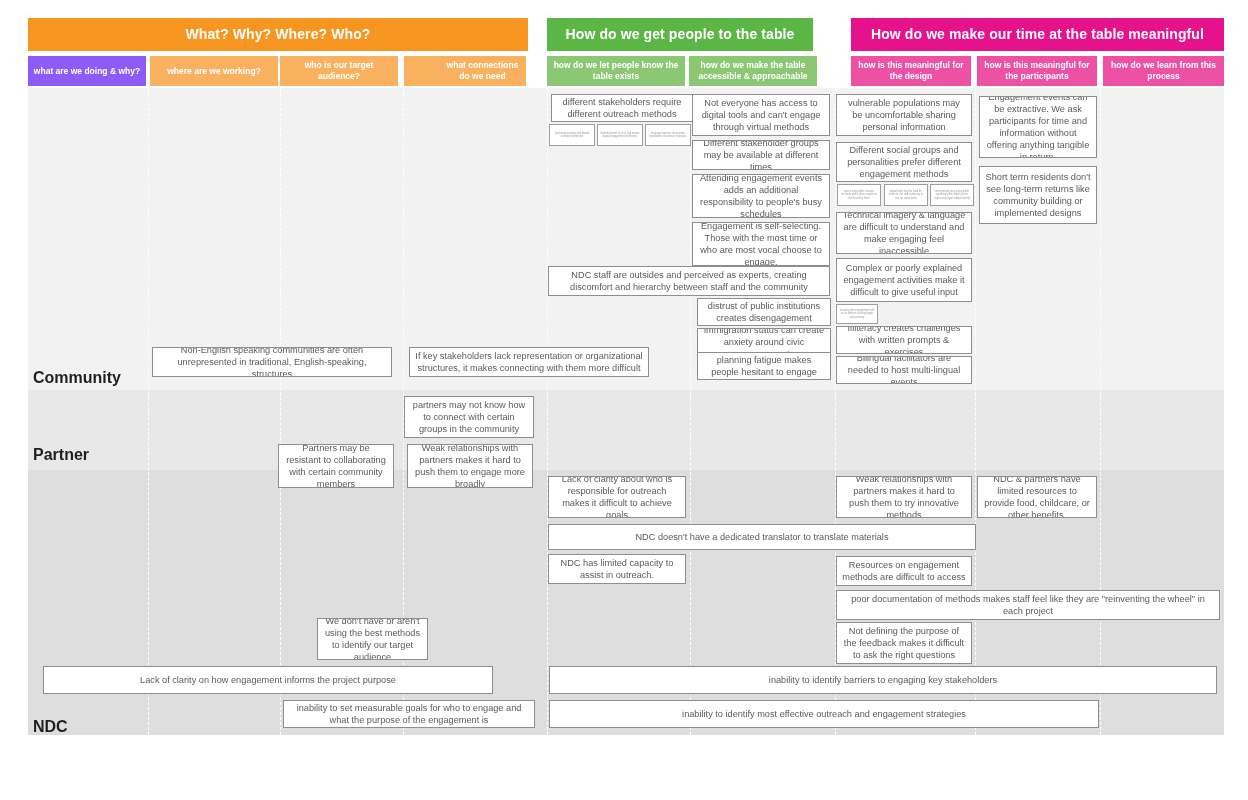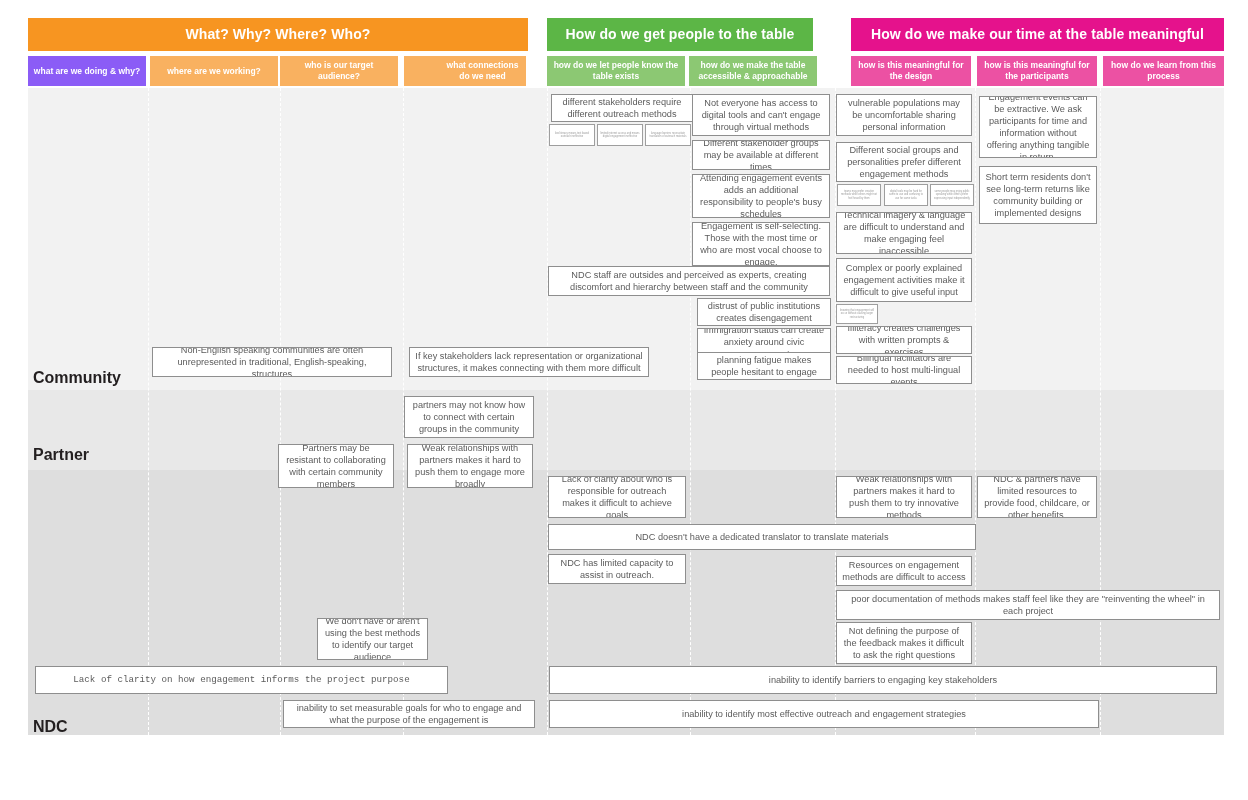--- a/index.html
+++ b/index.html
@@ -115,21 +115,21 @@
     <div class="note" style="left: 407px; top: 444px; width: 126px; height: 44px;">Weak relationships with partners makes it hard to push them to engage more broadly</div>
     <div class="note" style="left: 548px; top: 476px; width: 138px; height: 42px;">Lack of clarity about who is responsible for outreach makes it difficult to achieve goals</div>
     <div class="note" style="left: 836px; top: 476px; width: 136px; height: 42px;">Weak relationships with partners makes it hard to push them to try innovative methods</div>
     <div class="note" style="left: 977px; top: 476px; width: 120px; height: 42px;">NDC &amp; partners have limited resources to provide food, childcare, or other benefits.</div>
     <div class="note" style="left: 548px; top: 524px; width: 428px; height: 26px; text-align: center;">NDC doesn't have a dedicated translator to translate materials</div>
     <div class="note" style="left: 548px; top: 554px; width: 138px; height: 30px;">NDC has limited capacity to assist in outreach.</div>
     <div class="note" style="left: 836px; top: 556px; width: 136px; height: 30px;">Resources on engagement methods are difficult to access</div>
     <div class="note" style="left: 836px; top: 590px; width: 384px; height: 30px;">poor documentation of methods makes staff feel like they are "reinventing the wheel" in each project</div>
     <div class="note" style="left: 283px; top: 618px; width: 111px; height: 42px; margin-left: 34px;">We don't have or aren't using the best methods to identify our target audience</div>
     <div class="note" style="left: 836px; top: 622px; width: 136px; height: 42px;">Not defining the purpose of the feedback makes it difficult to ask the right questions</div>
-    <div class="note" style="left: 35px; top: 666px; width: 413px; height: 28px; font-family: Liberation Mono, monospace;">Lack of clarity on how engagement informs the project purpose</div>
+    <div class="note" style="left: 43px; top: 666px; width: 450px; height: 28px;">Lack of clarity on how engagement informs the project purpose</div>
     <div class="note" style="left: 549px; top: 666px; width: 668px; height: 28px;">inability to identify barriers to engaging key stakeholders</div>
     <div class="note" style="left: 283px; top: 700px; width: 252px; height: 28px;">inability to set measurable goals for who to engage and what the purpose of the engagement is</div>
     <div class="note" style="left: 549px; top: 700px; width: 550px; height: 28px;">inability to identify most effective outreach and engagement strategies</div>
     <div class="note micro" style="left: 549px; top: 124px; width: 46px; height: 22px;">low literacy means text based outreach ineffective</div>
     <div class="note micro" style="left: 597px; top: 124px; width: 46px; height: 22px;">limited internet access and means digital engagement ineffective</div>
     <div class="note micro" style="left: 645px; top: 124px; width: 46px; height: 22px;">language barriers necessitate translation of outreach materials</div>
     <div class="note micro" style="left: 837px; top: 184px; width: 44px; height: 22px;">teams may prefer creative methods while others might not feel heard by them</div>
     <div class="note micro" style="left: 884px; top: 184px; width: 44px; height: 22px;">digital tools may be hard for some to use and confusing to use for same tasks</div>
     <div class="note micro" style="left: 930px; top: 184px; width: 44px; height: 22px;">some people may enjoy public speaking while others prefer expressing input independently</div>
     <div class="note micro" style="left: 836px; top: 304px; width: 42px; height: 20px;">knowing that engagement will occur without causing larger restructuring</div>

